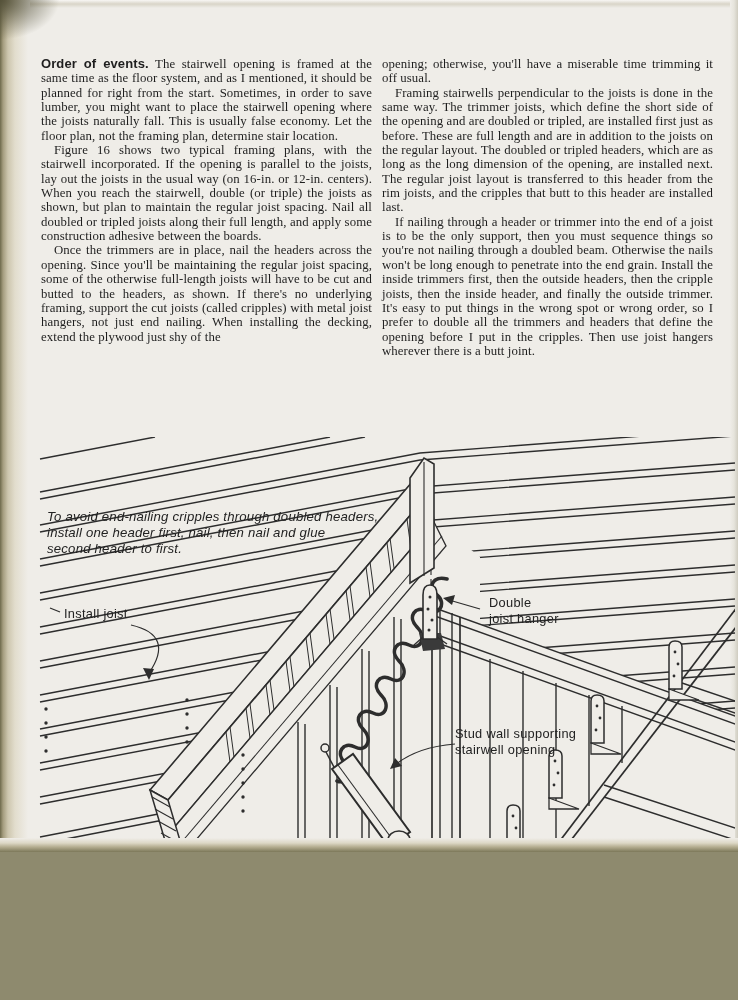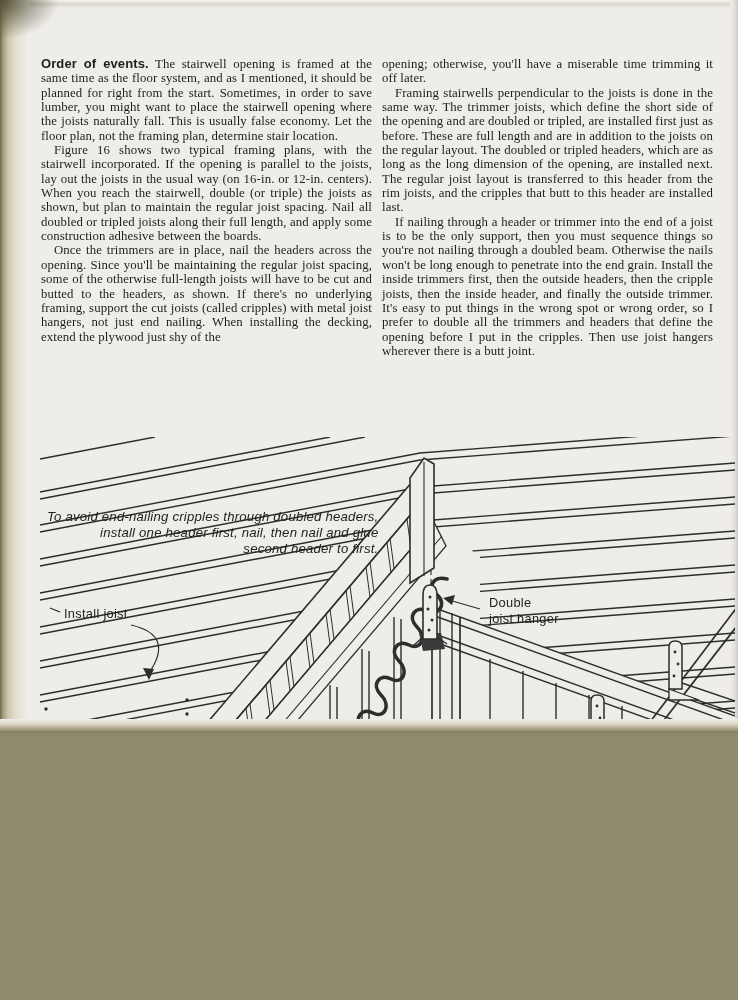--- a/index.html
+++ b/index.html
@@ -1,17 +1,17 @@
 <!DOCTYPE html>
 <html><head>
 <meta charset="utf-8">
 <style>
   html,body{margin:0;padding:0;background:#8e8a6e;}
   .page{
-    position:relative;width:738px;height:733px;overflow:hidden;
+    position:relative;width:738px;height:852px;overflow:hidden;
     background:#efede8;
     font-family:"Liberation Serif",serif;color:#1e1e1e;
   }
   
   .spine{position:absolute;left:0;top:0;width:30px;height:1000px;
     background:linear-gradient(90deg,#6e6a4c 0,#a49c7e 3px,#cdc6ae 8px,#e2ddcd 15px,#efede8 28px);}
   .edge-top{position:absolute;left:0;top:0;width:738px;height:8px;
     background:linear-gradient(180deg,#f8f7f4 0,#d9d5c8 4px,#efede8 8px);}
   .edge-bottom{position:absolute;left:0;bottom:0;width:738px;height:14px;
     background:linear-gradient(0deg,#7c7859 0,#b4ad90 5px,#ddd8c6 9px,#efede8 14px);}
@@ -48,21 +48,21 @@
 <div class="page">
   <div class="edge-top"></div>
   <div class="edge-right"></div>
 
   <div class="col col-left">
     <p><span class="lead">Order of events.</span> <span>The stairwell opening is framed at the same time as the floor system, and as I mentioned, it should be planned for right from the start. Sometimes, in order to save lumber, you might want to place the stairwell opening where the joists naturally fall. This is usually false economy. Let the floor plan, not the framing plan, determine stair location.</span></p>
     <p>Figure 16 shows two typical framing plans, with the stairwell incorporated. If the opening is parallel to the joists, lay out the joists in the usual way (on 16-in. or 12-in. centers). When you reach the stairwell, double (or triple) the joists as shown, but plan to maintain the regular joist spacing. Nail all doubled or tripled joists along their full length, and apply some construction adhesive between the boards.</p>
     <p>Once the trimmers are in place, nail the headers across the opening. Since you'll be maintaining the regular joist spacing, some of the otherwise full-length joists will have to be cut and butted to the headers, as shown. If there's no underlying framing, support the cut joists (called cripples) with metal joist hangers, not just end nailing. When installing the decking, extend the plywood just shy of the</p>
   </div>
   <div class="col col-right">
-    <p>opening; otherwise, you'll have a miserable time trimming it off later.</p>
+    <p>opening; otherwise, you'll have a miserable time trimming it off usual.</p>
     <p>Framing stairwells perpendicular to the joists is done in the same way. The trimmer joists, which define the short side of the opening and are doubled or tripled, are installed first just as before. These are full length and are in addition to the joists on the regular layout. The doubled or tripled headers, which are as long as the long dimension of the opening, are installed next. The regular joist layout is transferred to this header from the rim joists, and the cripples that butt to this header are installed last.</p>
     <p>If nailing through a header or trimmer into the end of a joist is to be the only support, then you must sequence things so you're not nailing through a doubled beam. Otherwise the nails won't be long enough to penetrate into the end grain. Install the inside trimmers first, then the outside headers, then the cripple joists, then the inside header, and finally the outside trimmer. It's easy to put things in the wrong spot or wrong order, so I prefer to double all the trimmers and headers that define the opening before I put in the cripples. Then use joist hangers wherever there is a butt joint.</p>
   </div>
 
   <svg width="700" height="500" viewBox="0 0 700 500">
     <g class="ink" stroke-width="1.4">
 
       <polyline points="5,22 120,0"></polyline>
       <polyline points="5,55 295,0"></polyline>
       <polyline points="5,62 330,0"></polyline>
@@ -278,21 +278,21 @@
       <path d="M96,188 Q140,198 114,236" fill="none"></path>
       <polygon points="114,243 108,231 119,232" fill="#2d2d2d" stroke="none"></polygon>
       <line x1="445" y1="172" x2="414" y2="163"></line>
       <polygon points="408,161 420,158 417,168" fill="#2d2d2d" stroke="none"></polygon>
       <path d="M420,307 Q382,310 360,328" fill="none"></path>
       <polygon points="355,332 360,321 367,329" fill="#2d2d2d" stroke="none"></polygon>
       <line x1="15" y1="171" x2="25" y2="175"></line>
     </g>
   </svg>
 
-  <div class="fig-label caption" style="left:47px;top:509px;text-align:right;">To avoid end-nailing cripples through doubled headers,
+  <div class="fig-label caption" style="left:47px;top:509px;">To avoid end-nailing cripples through doubled headers,
 install one header first, nail, then nail and glue
 second header to first.</div>
   <div class="fig-label lbl" style="left:64px;top:606px;">Install joist</div>
   <div class="fig-label lbl" style="left:480px;top:595px;margin-left:9px;">Double
 joist hanger</div>
   <div class="fig-label lbl" style="left:455px;top:726px;">Stud wall supporting
 stairwell opening</div>
 
   <div class="footer">
     <span class="chap">The Stairwell</span><span class="num">29</span>

